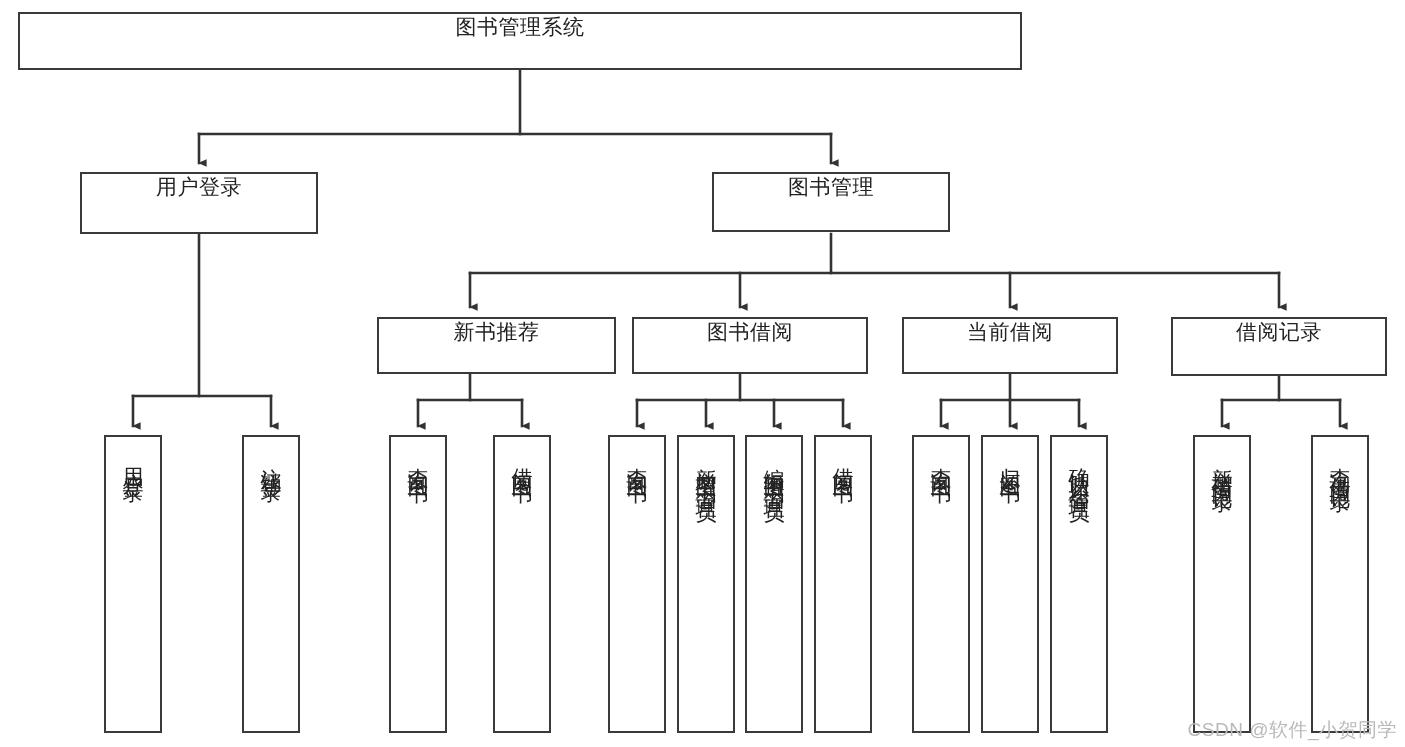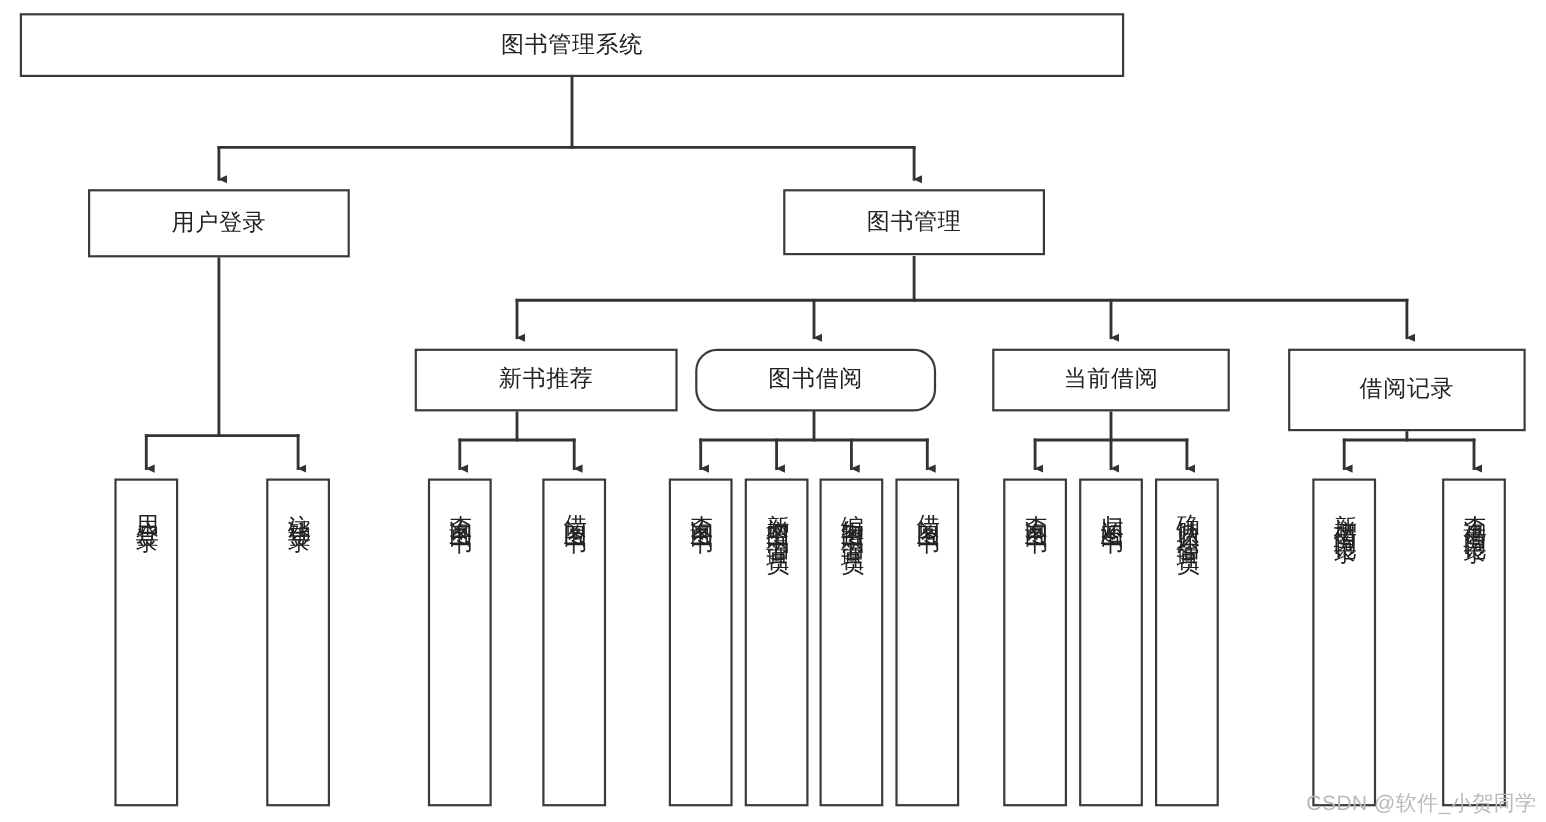--- a/index.html
+++ b/index.html
@@ -25,21 +25,21 @@
     top: 0;
     width: 1405px;
     height: 747px;
   }
   .node-box {
     position: absolute;
     box-sizing: border-box;
     background: #ffffff;
     border: 2px solid #3a3a3a;
     display: flex;
-    align-items: center;
+    align-items: flex-start;
     justify-content: center;
     color: #1a1a1a;
   }
   .node-label {
     font-size: 21px;
     line-height: 1.25;
     letter-spacing: 0.5px;
     white-space: nowrap;
     color: #222222;
   }
@@ -143,29 +143,29 @@
   </div>
 
   <div class="node-box" style="left:712px; top:172px; width:238px; height:60px;">
     <span class="node-label">图书管理</span>
   </div>
 
   <div class="node-box" style="left:377px; top:317px; width:239px; height:57px;">
     <span class="node-label">新书推荐</span>
   </div>
 
-  <div class="node-box" style="left:632px; top:317px; width:219px; height:57px;border-radius:20px;">
+  <div class="node-box" style="left:632px; top:317px; width:236px; height:57px;">
     <span class="node-label">图书借阅</span>
   </div>
 
   <div class="node-box" style="left:902px; top:317px; width:216px; height:57px;">
     <span class="node-label">当前借阅</span>
   </div>
 
-  <div class="node-box" style="left:1171px; top:317px; width:216px; height:75px;">
+  <div class="node-box" style="left:1171px; top:317px; width:216px; height:59px;">
     <span class="node-label">借阅记录</span>
   </div>
 
   <div class="node-box vertical" style="left:104px; top:435px; width:58px; height:298px;">
     <span class="node-label">用户登录</span>
   </div>
 
   <div class="node-box vertical" style="left:242px; top:435px; width:58px; height:298px;">
     <span class="node-label">注销登录</span>
   </div>

